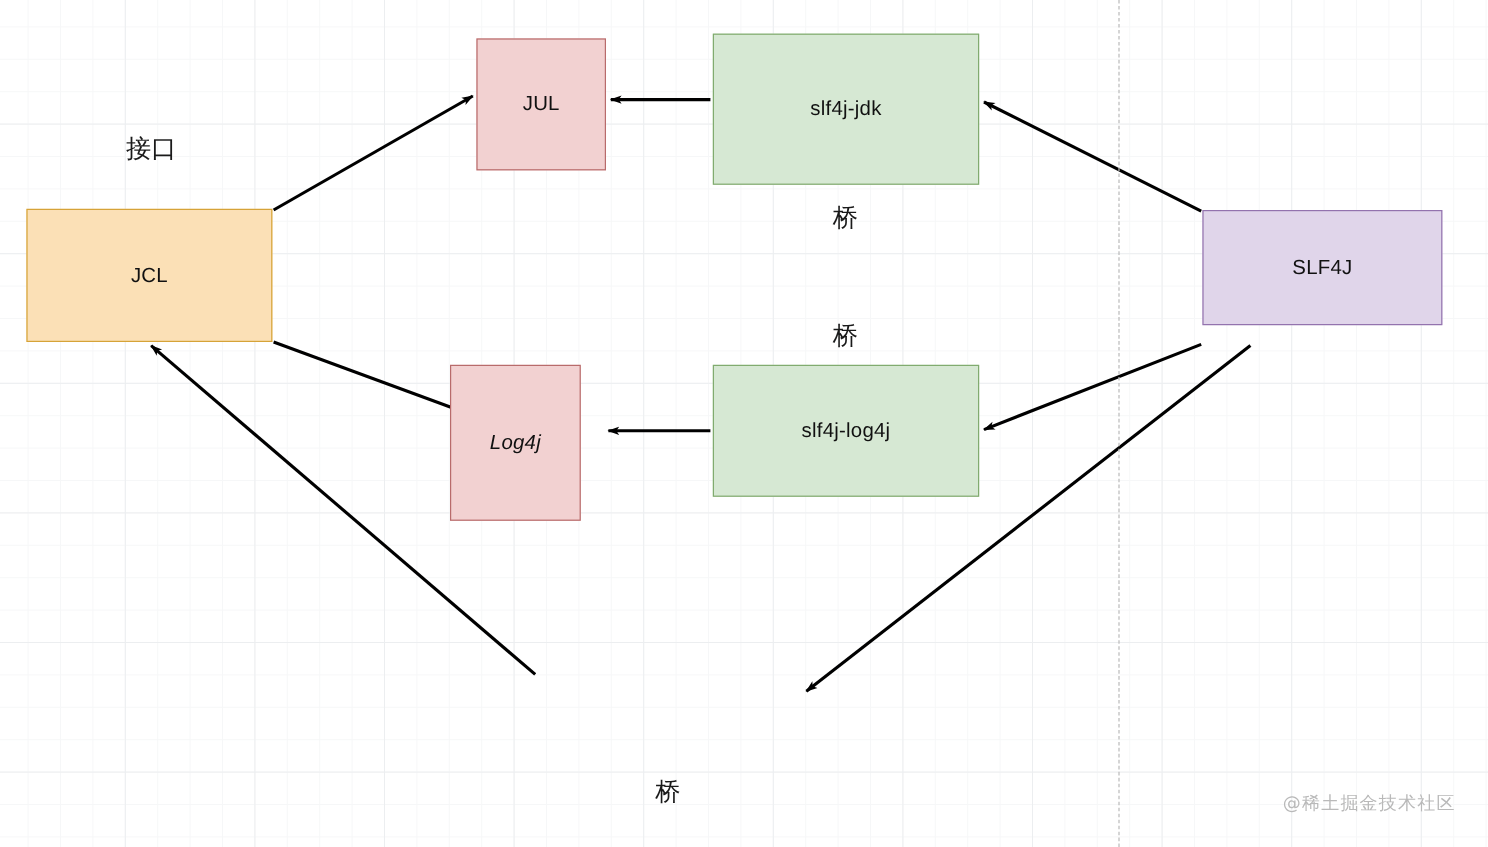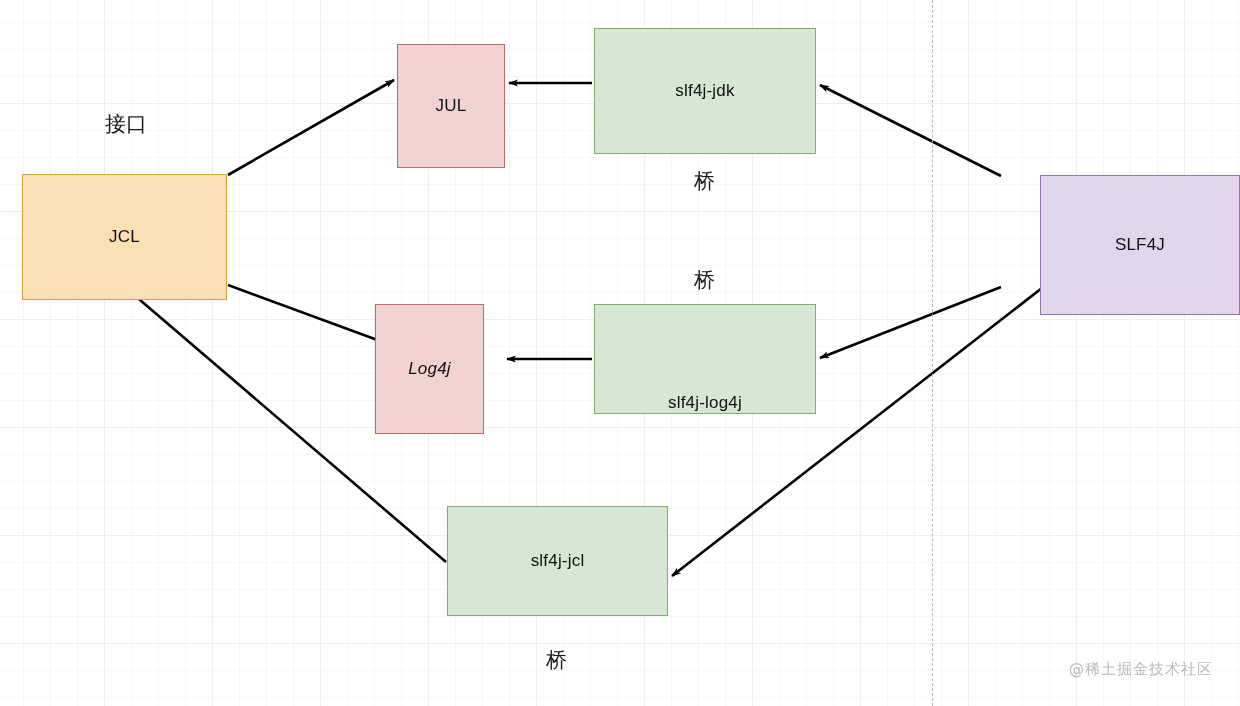--- a/index.html
+++ b/index.html
@@ -108,45 +108,42 @@
       <line x1="1001" y1="176" x2="820" y2="85"></line>
 
       <line x1="1001" y1="287" x2="820" y2="358"></line>
 
       <line x1="1042" y1="288" x2="672" y2="576"></line>
     </g>
   </svg>
 
   <div class="divider" style="left:932px;"></div>
 
-  <div class="node iface" style="left:22px; top:174px; width:205px; height:126px;">
+  <div class="node iface" style="left:22px; top:174px; width:205px; height:111px;">
     <span>JCL</span>
   </div>
 
-  <div class="node impl" style="left:397px; top:44px; width:108px; height:124px;justify-content:center;">
+  <div class="node impl" style="left:397px; top:32px; width:108px; height:110px;justify-content:center;">
     <span>JUL</span>
   </div>
 
   <div class="node impl" style="left:375px; top:304px; width:109px; height:130px;font-style:italic;">
     <span>Log4j</span>
   </div>
 
   <div class="node bridge" style="left:594px; top:28px; width:222px; height:126px;">
     <span>slf4j-jdk</span>
   </div>
 
-  <div class="node bridge" style="left:594px; top:304px; width:222px; height:110px;align-items:flex-end;">
+  <div class="node bridge" style="left:594px; top:304px; width:222px; height:110px;">
     <span>slf4j-log4j</span>
   </div>
 
-  <div class="node bridge" style="left:447px; top:506px; width:221px; height:110px;">
-    <span>slf4j-jcl</span>
-  </div>
 
-  <div class="node facade" style="left:1040px; top:175px; width:200px; height:140px;">
+  <div class="node facade" style="left:1002px; top:175px; width:200px; height:96px;">
     <span>SLF4J</span>
   </div>
 
   <div class="anno" style="left:105px; top:110px;">接口</div>
   <div class="anno" style="left:694px; top:167px;">桥</div>
   <div class="anno" style="left:694px; top:266px;">桥</div>
   <div class="anno" style="left:546px; top:646px;">桥</div>
 
   <div class="watermark" style="left:1069px; top:660px;">@稀土掘金技术社区</div>
 

